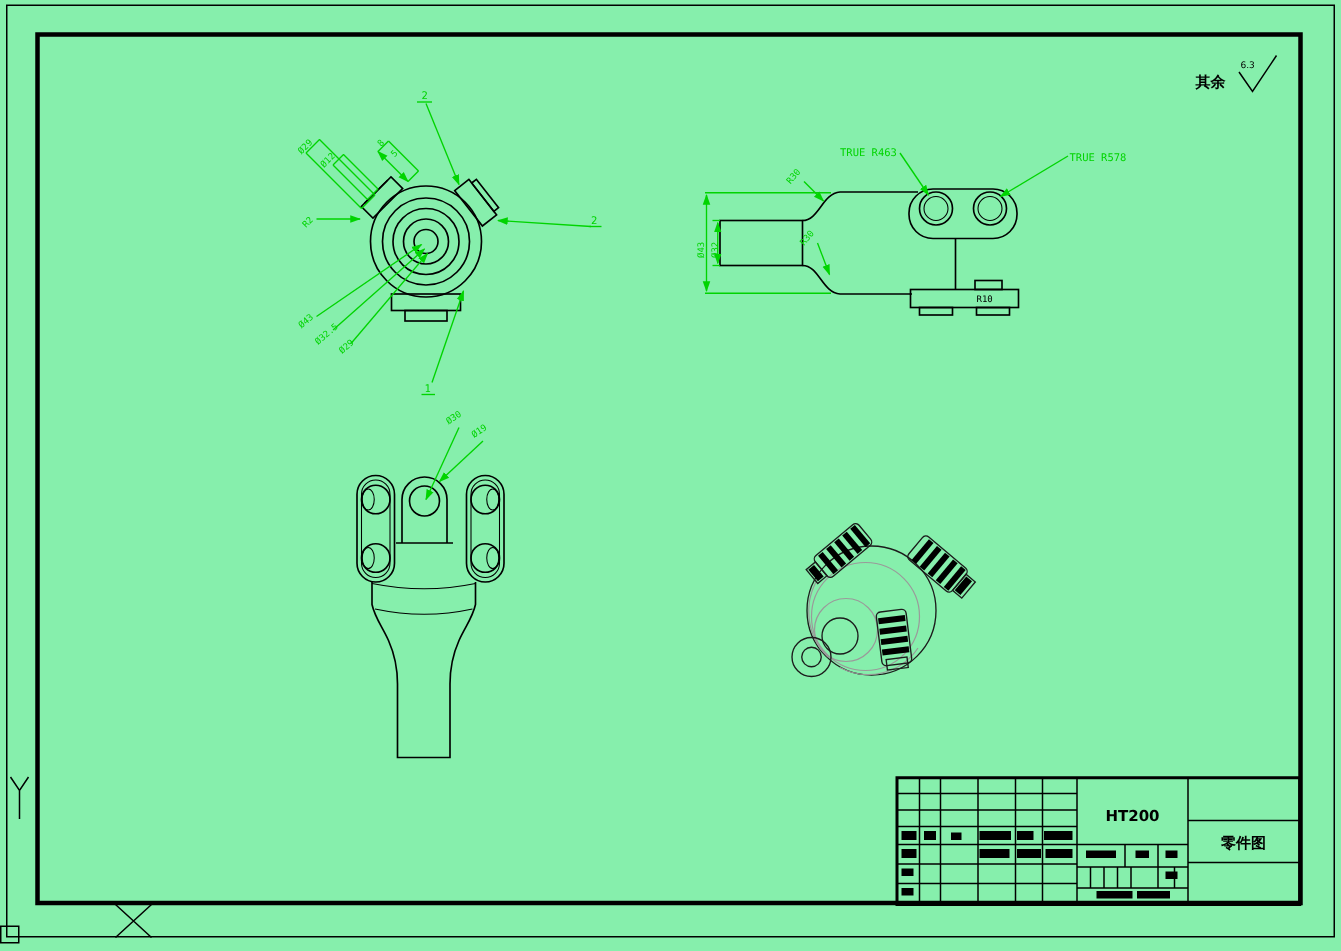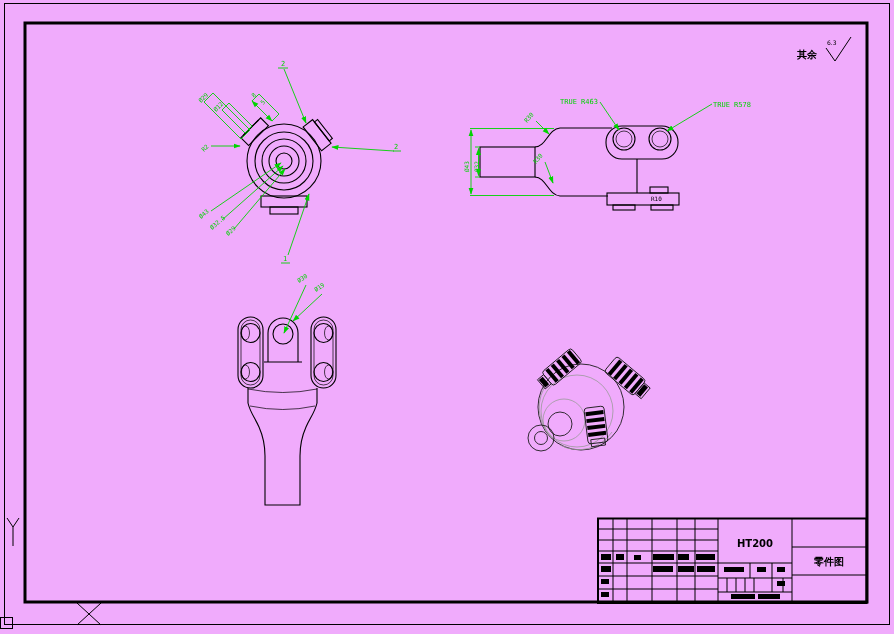--- a/index.html
+++ b/index.html
@@ -1,16 +1,16 @@
 <!DOCTYPE html>
 <html><head>
 <meta charset="utf-8">
 <style>
   html,body{margin:0;padding:0;background:#e8e8e8;}
-  .sheet{width:894px;height:634px;background:#f0abfc;position:relative;overflow:hidden;
+  .sheet{width:894px;height:634px;background:#86efac;position:relative;overflow:hidden;
          font-family:"DejaVu Sans",sans-serif;}
   svg{display:block;}
   
   .thin{fill:none;stroke:#000;stroke-width:1;}
   .thick{fill:none;stroke:#000;stroke-width:3;}
   .tb{fill:none;stroke:#000;stroke-width:2;}
   .blk{fill:none;stroke:#000;stroke-width:1.1;}
   .thin2{fill:none;stroke:#000;stroke-width:0.7;}
   .iso{fill:none;stroke:#1c1c1c;stroke-width:0.9;}
   .isog{fill:none;stroke:#9a9a9a;stroke-width:0.8;}

